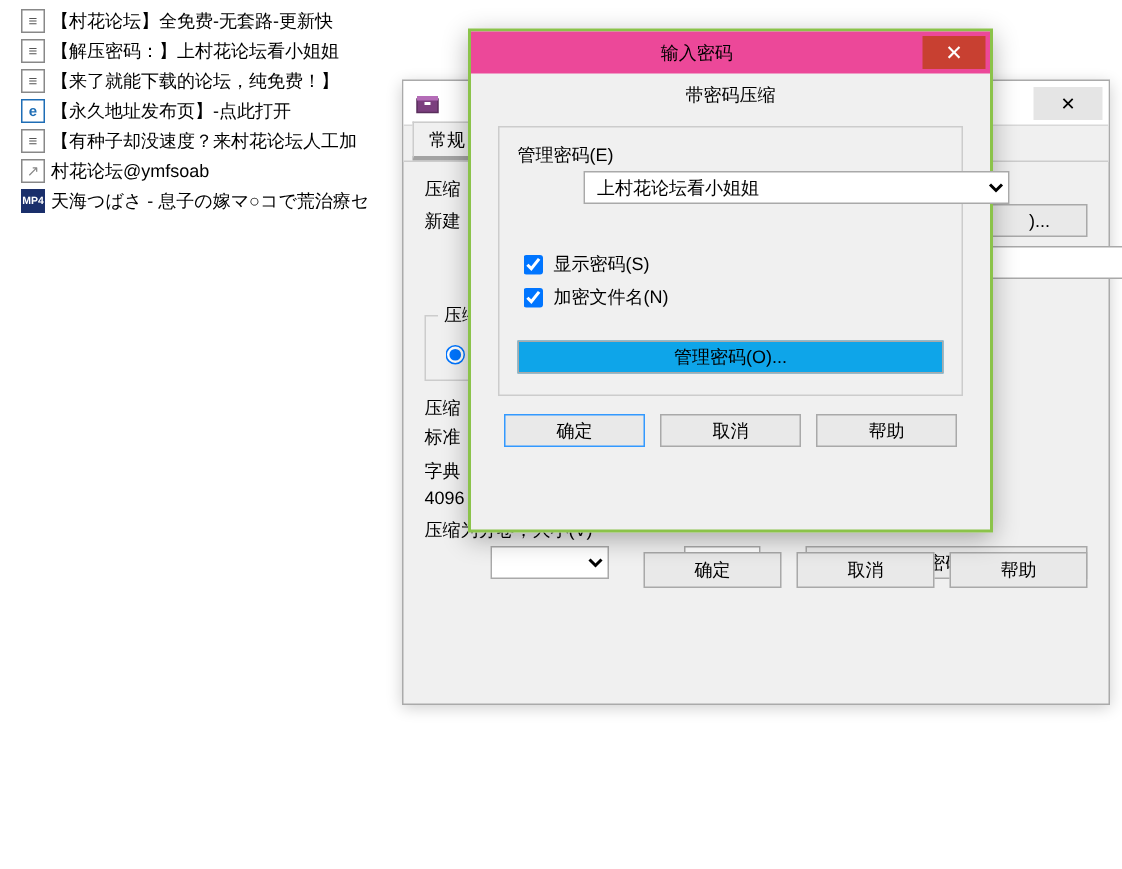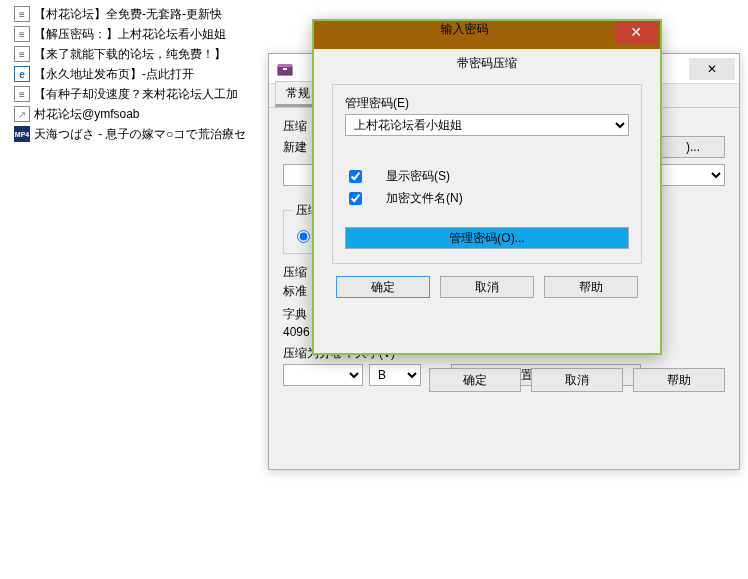--- a/index.html
+++ b/index.html
@@ -103,20 +103,21 @@
   }
   .row { margin-bottom: 6px; }
   .lbl { display:block; margin-bottom:2px; white-space:nowrap;}
 
   .text-input, .combo {
     border:1px solid #a9a9a9;
     background:#fff;
     height:22px;
     padding:0 4px;
     font: inherit;
+    margin-left: 44px;
   }
   .combo { appearance:auto; }
 
   .browse-btn, .std-btn {
     height:22px;
     border:1px solid #a9a9a9;
     background:#e9e9e9;
     padding:0 14px;
     font:inherit;
     cursor:pointer;
@@ -146,22 +147,23 @@
     top: 19px;
     width: 350px;
     height: 336px;
     background:#f0f0f0;
     border:2px solid #8bc34a;
     box-shadow: 0 4px 16px rgba(0,0,0,.3);
     z-index:10;
   }
   .pwd-titlebar {
     height:28px;
-    background:#a16207;
+    background:#ec4899;
     display:flex;
+    align-items:center;
     color:#000;
   }
   .pwd-titlebar .title {
     flex:1; text-align:center;
   }
   .pwd-titlebar .win-close {
     width:42px; height:22px;
     background:#c84031;
     color:#fff;
     display:flex; align-items:center; justify-content:center;
@@ -172,21 +174,21 @@
   .pwd-subtitle {
     text-align:center;
     padding:6px 0;
   }
 
   .pwd-group {
     margin: 6px 18px;
     border:1px solid #ccc;
     padding: 10px 12px 14px 12px;
   }
-  .chk { display:flex; align-items:center; gap:21px; margin:3px 0;}
+  .chk { display:flex; align-items:center; gap:4px; margin:3px 0;}
   .full-btn {
     width:100%;
     height:22px;
     border:1px solid #a9a9a9;
     background:#0ea5e9;
     cursor:pointer;
     font:inherit;
   }
 
   .pwd-btns {

